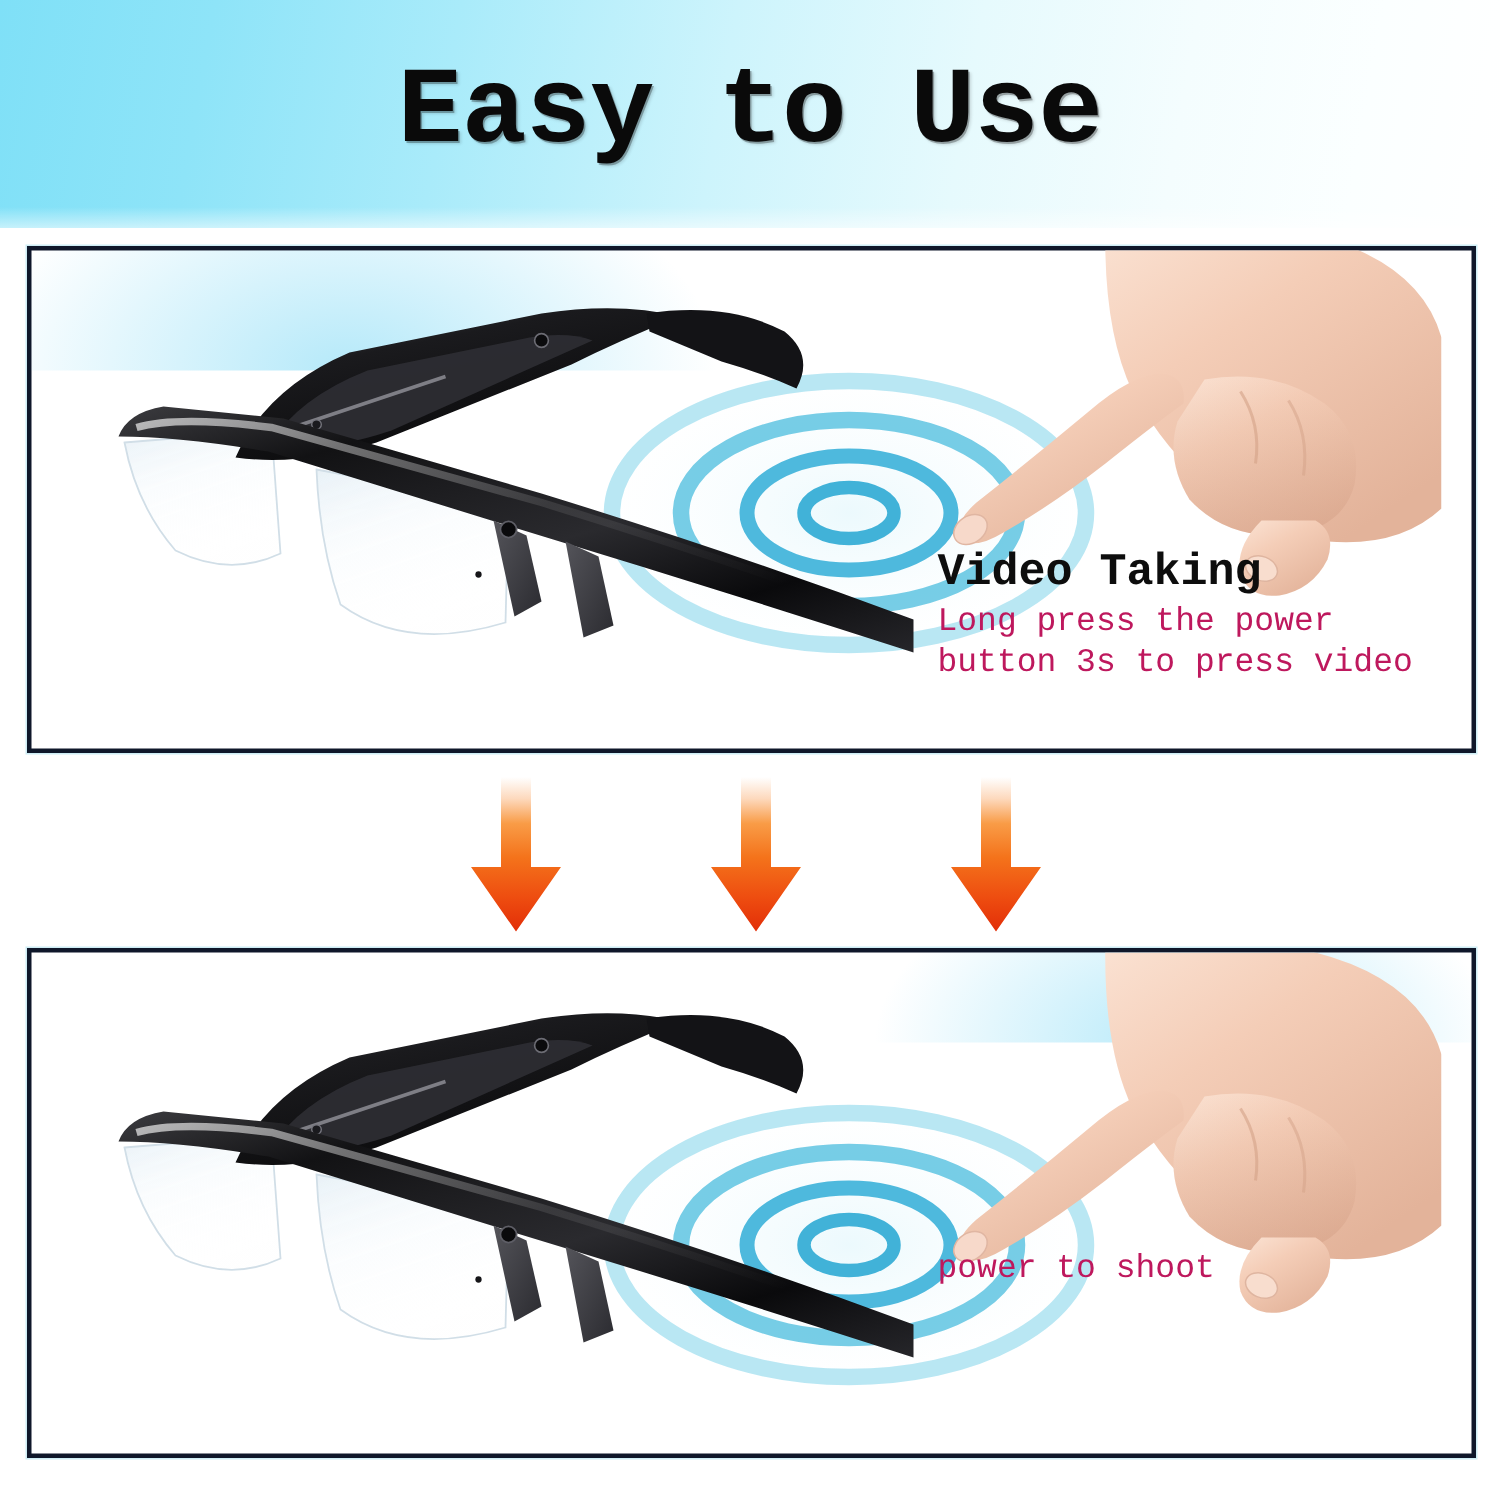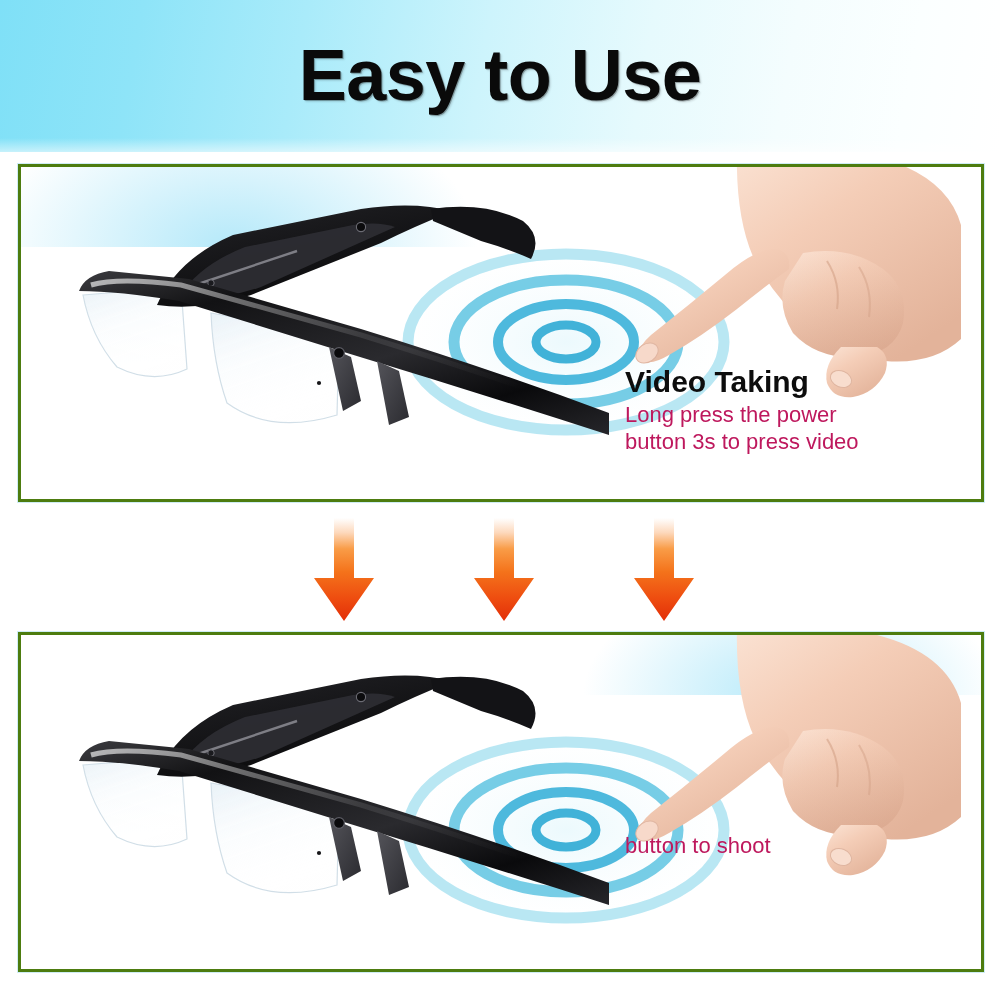--- a/index.html
+++ b/index.html
@@ -10,20 +10,21 @@
     overflow: hidden;
     font-family: "Liberation Sans", sans-serif;
     background: #ffffff;
   }
 
   #stage {
     position: relative;
     width: 860px;
     height: 1000px;
     background: #ffffff;
+    font-family: Liberation Mono, monospace;
   }
 
   
   .header-band {
     position: absolute;
     left: 0; top: 0;
     width: 1000px;
     height: 152px;
     background: linear-gradient(100deg,
         #7fe0f7 0%,
@@ -56,21 +57,21 @@
     color: #0a0a0a;
     text-shadow: 1px 1px 0 rgba(0,0,0,0.28), 2px 2px 2px rgba(0,0,0,0.13);
     z-index: 6;
     white-space: nowrap;
   }
 
   
   .panel {
     position: absolute;
     background: #ffffff;
-    border: 3px solid #4d7c0f;
+    border: 3px solid #0f172a;
     box-sizing: border-box;
     overflow: hidden;
     box-shadow: 0 0 0 1px rgba(60,184,217,0.25);
   }
   #panel-video { left: 18px; top: 164px; width: 966px; height: 338px; }
   #panel-photo { left: 18px; top: 632px; width: 966px; height: 340px; }
 
   
   .panel-glow {
     position: absolute;
@@ -401,17 +402,17 @@
         <path d="M248 112 Q226 128 196 152 Q160 180 128 198 Q108 210 100 202
                  Q94 192 110 178 Q148 148 184 118 Q214 92 234 92 Q250 94 248 112 Z" fill="url(#skin-p)"></path>
         <ellipse cx="106" cy="196" rx="12" ry="9" transform="rotate(-34 106 196)" fill="#f7d9ca" stroke="#e0b6a2" stroke-width="1"></ellipse>
         <path d="M300 190 Q282 208 286 226 Q292 242 312 240 Q334 236 344 216 Q350 198 336 190 Z" fill="url(#skin-p)"></path>
         <ellipse cx="300" cy="222" rx="11" ry="8" transform="rotate(22 300 222)" fill="#f8ddce" stroke="#dfb5a0" stroke-width="1"></ellipse>
       </svg>
 
     </div>
 
     <div class="caption">
-      <div class="caption-body">button to shoot</div>
+      <div class="caption-body">power to shoot</div>
     </div>
   </div>
 
 </div>
 
 </body></html>

